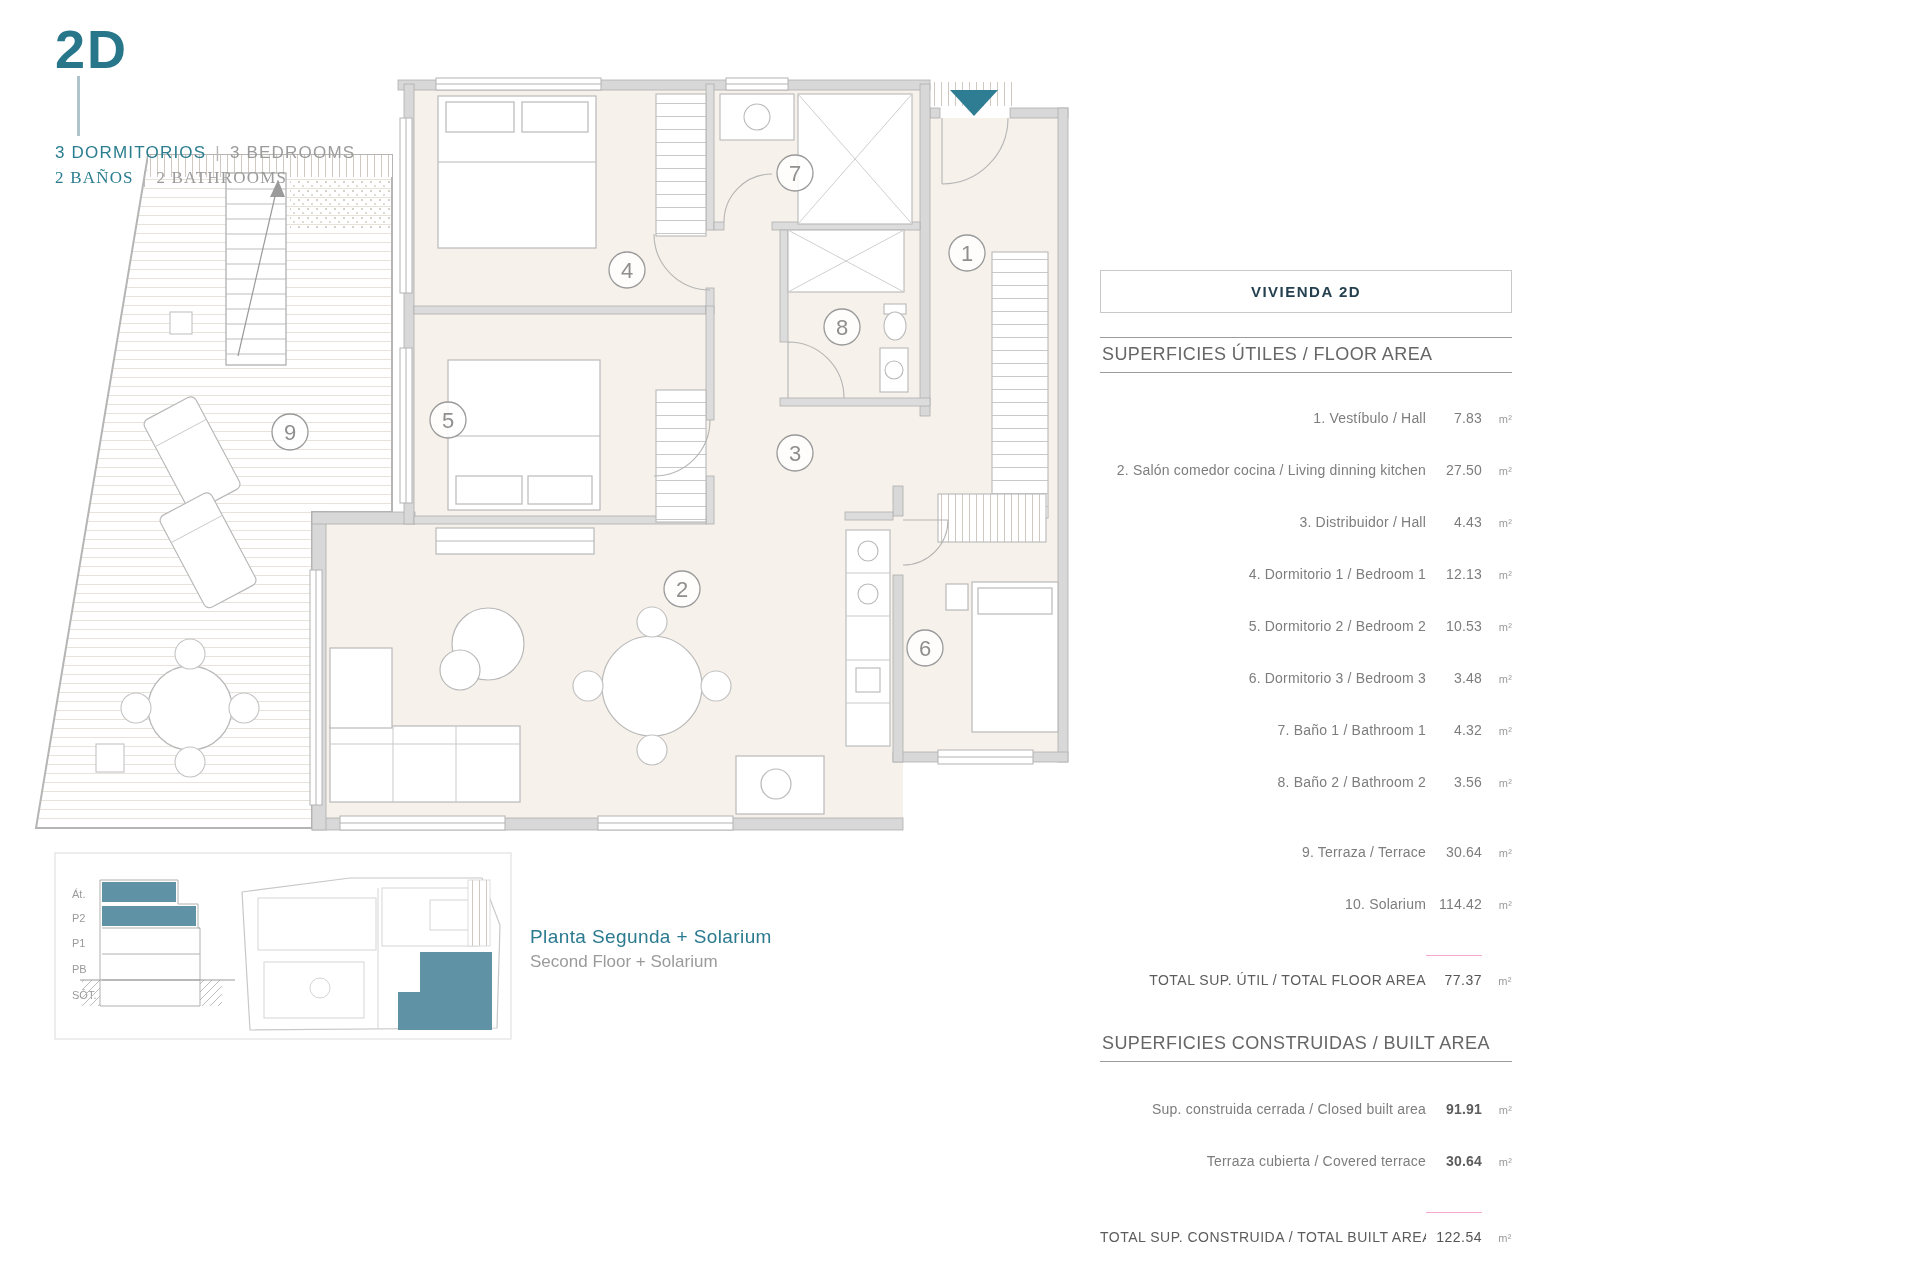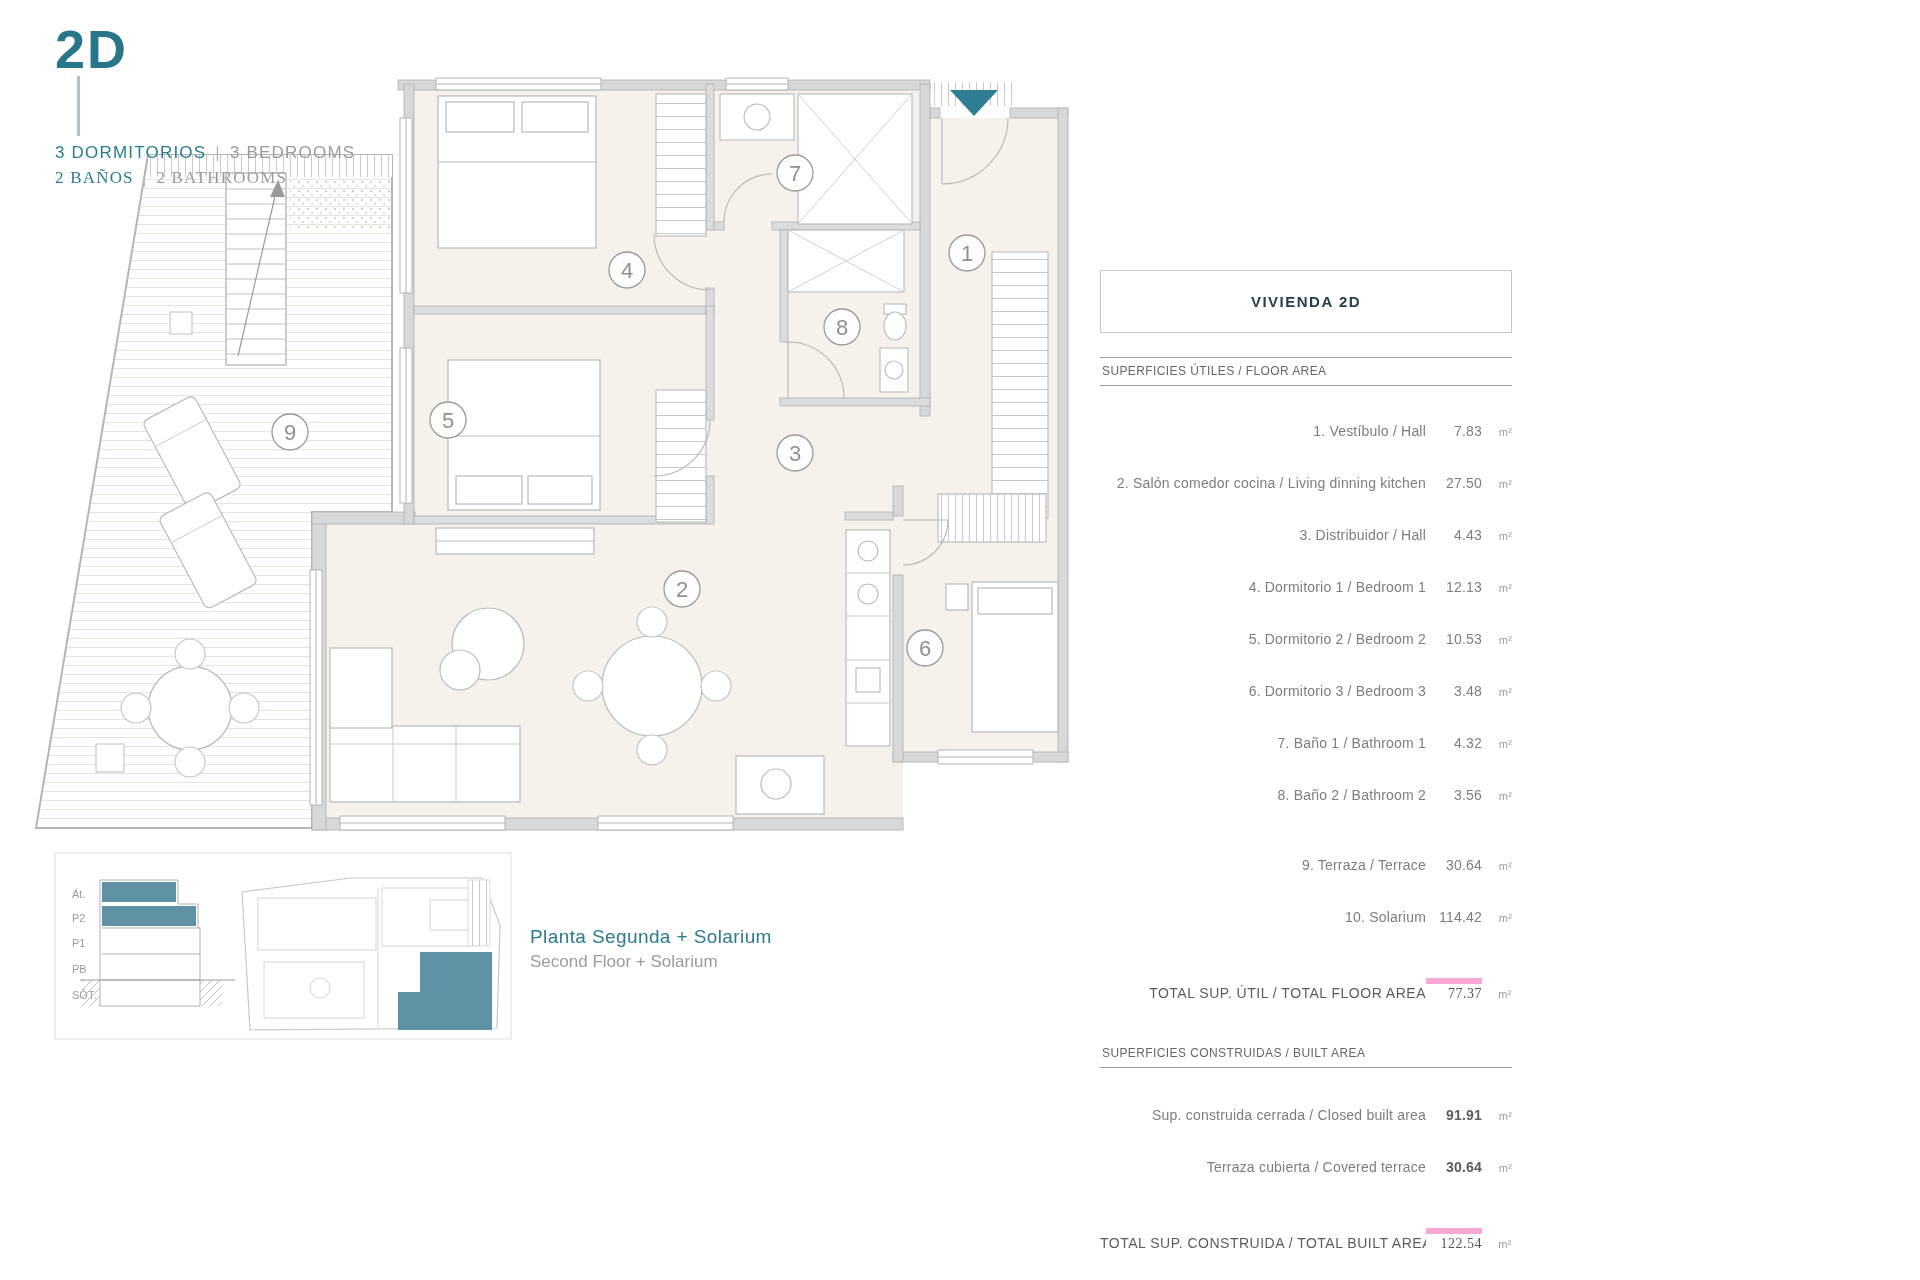--- a/index.html
+++ b/index.html
@@ -13,34 +13,34 @@
   .hdr-divider { width:3px; height:60px; background:#aec3ca; margin:0 24px 0 22px; }
   .hdr-text { padding-top:7px; }
   .hdr-line { font-size:17px; letter-spacing:1.2px; white-space:nowrap; }
   .hdr-line + .hdr-line { margin-top:5px;font-family:Liberation Serif, serif; }
   .hdr-es { color:#2a7d8f;margin-top:25px; }
   .hdr-sep { color:#b5b5b5; margin:0 9px; }
   .hdr-en { color:#9b9b9b; }
 
   
   .panel { position:absolute; left:1100px; top:270px; width:412px; z-index:2; }
-  .panel-title { border:1px solid #c9c9c9; text-align:center; padding:22px 0; font-size:15px;
+  .panel-title { border:1px solid #c9c9c9; text-align:center; padding:12px 0; font-size:15px;
                  font-weight:bold; color:#24404f; letter-spacing:1.5px; }
   .section-heading { margin-top:24px; padding:6px 2px 7px; border-top:1px solid #9c9c9c;
-                     border-bottom:1px solid #9c9c9c; color:#666; font-size:12px; letter-spacing:0.4px; }
+                     border-bottom:1px solid #9c9c9c; color:#666; font-size:18px; letter-spacing:0.4px; }
   .section-heading.no-top { border-top:none; margin-top:36px; }
   .rows { margin-top:4px; }
   .row { display:flex; align-items:baseline; font-size:14px; color:#7d7d7d;
          line-height:20px; letter-spacing:0.2px; }
   .row .lbl { flex:1; white-space:nowrap; overflow:hidden;text-align:right; }
   .row .val { width:56px; text-align:right; }
   .row .unitcol { width:30px; text-align:right; color:#9a9a9a; font-size:11px;margin-top:32px; }
   .rows-outdoor { margin-top:18px; }
   .row.total { margin-top:24px; color:#5c5c5c; letter-spacing:0.5px; }
-  .row.total .val { border-top:6px solid #f9a8d4; padding-top:0; color:#555;font-family:Liberation Serif, serif; }
+  .row.total .val { border-top:1px solid #f9a8d4; padding-top:14px; color:#555; }
   .row .val-strong { font-weight:bold; color:#5c5c5c; }
   .rows-built { margin-top:6px; }
 
   
   .caption { position:absolute; left:530px; top:926px; z-index:2; }
   .caption-es { color:#2b7a8f; font-size:19px; letter-spacing:0.4px; }
   .caption-en { color:#9b9b9b; font-size:17px; margin-top:4px; }
 </style>
 </head>
 <body>

